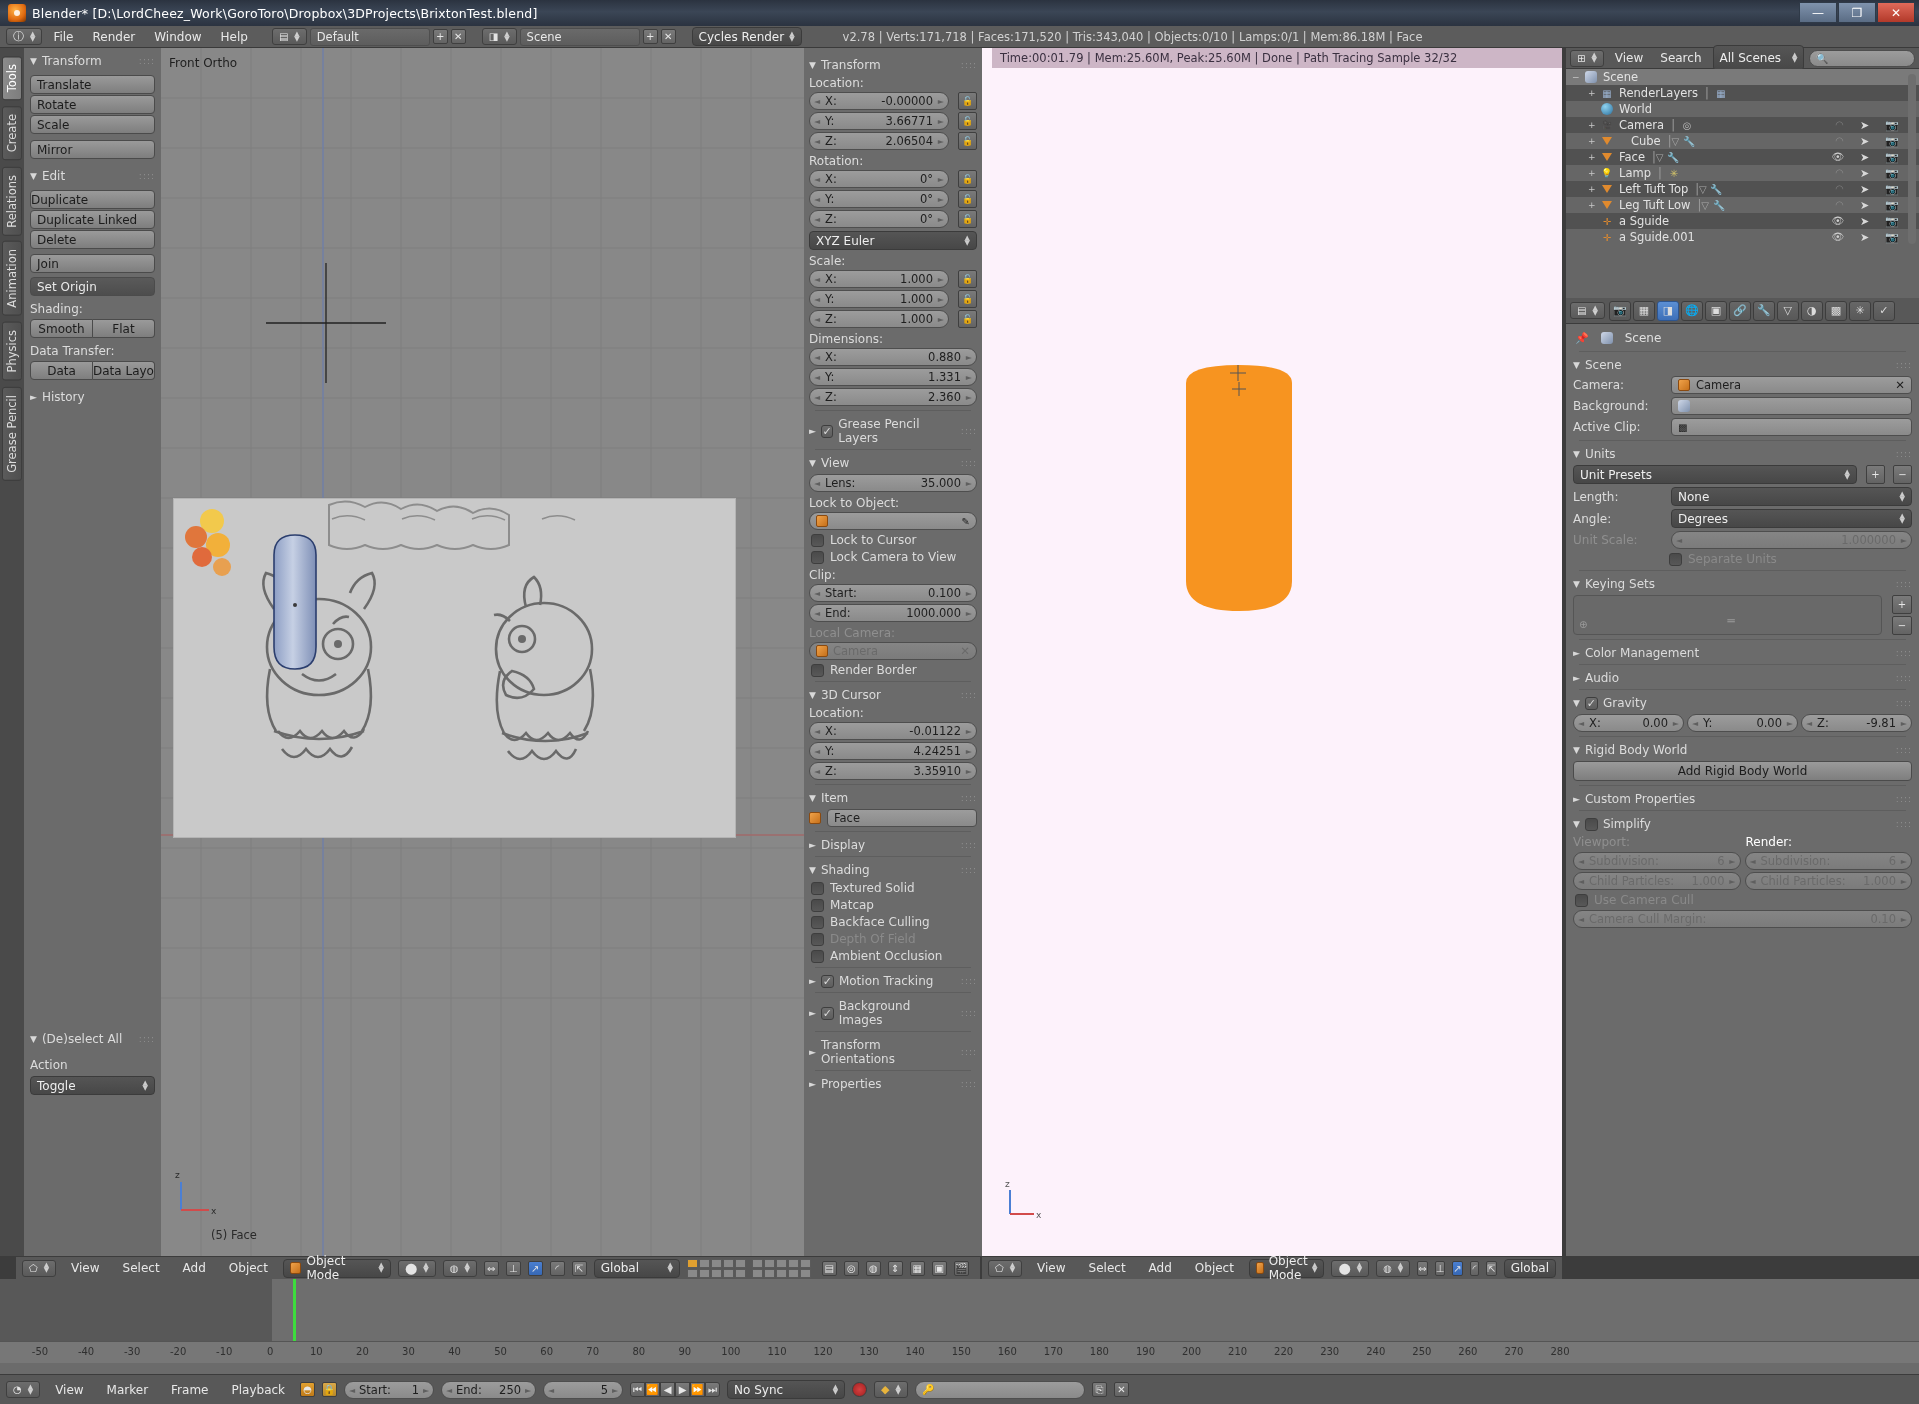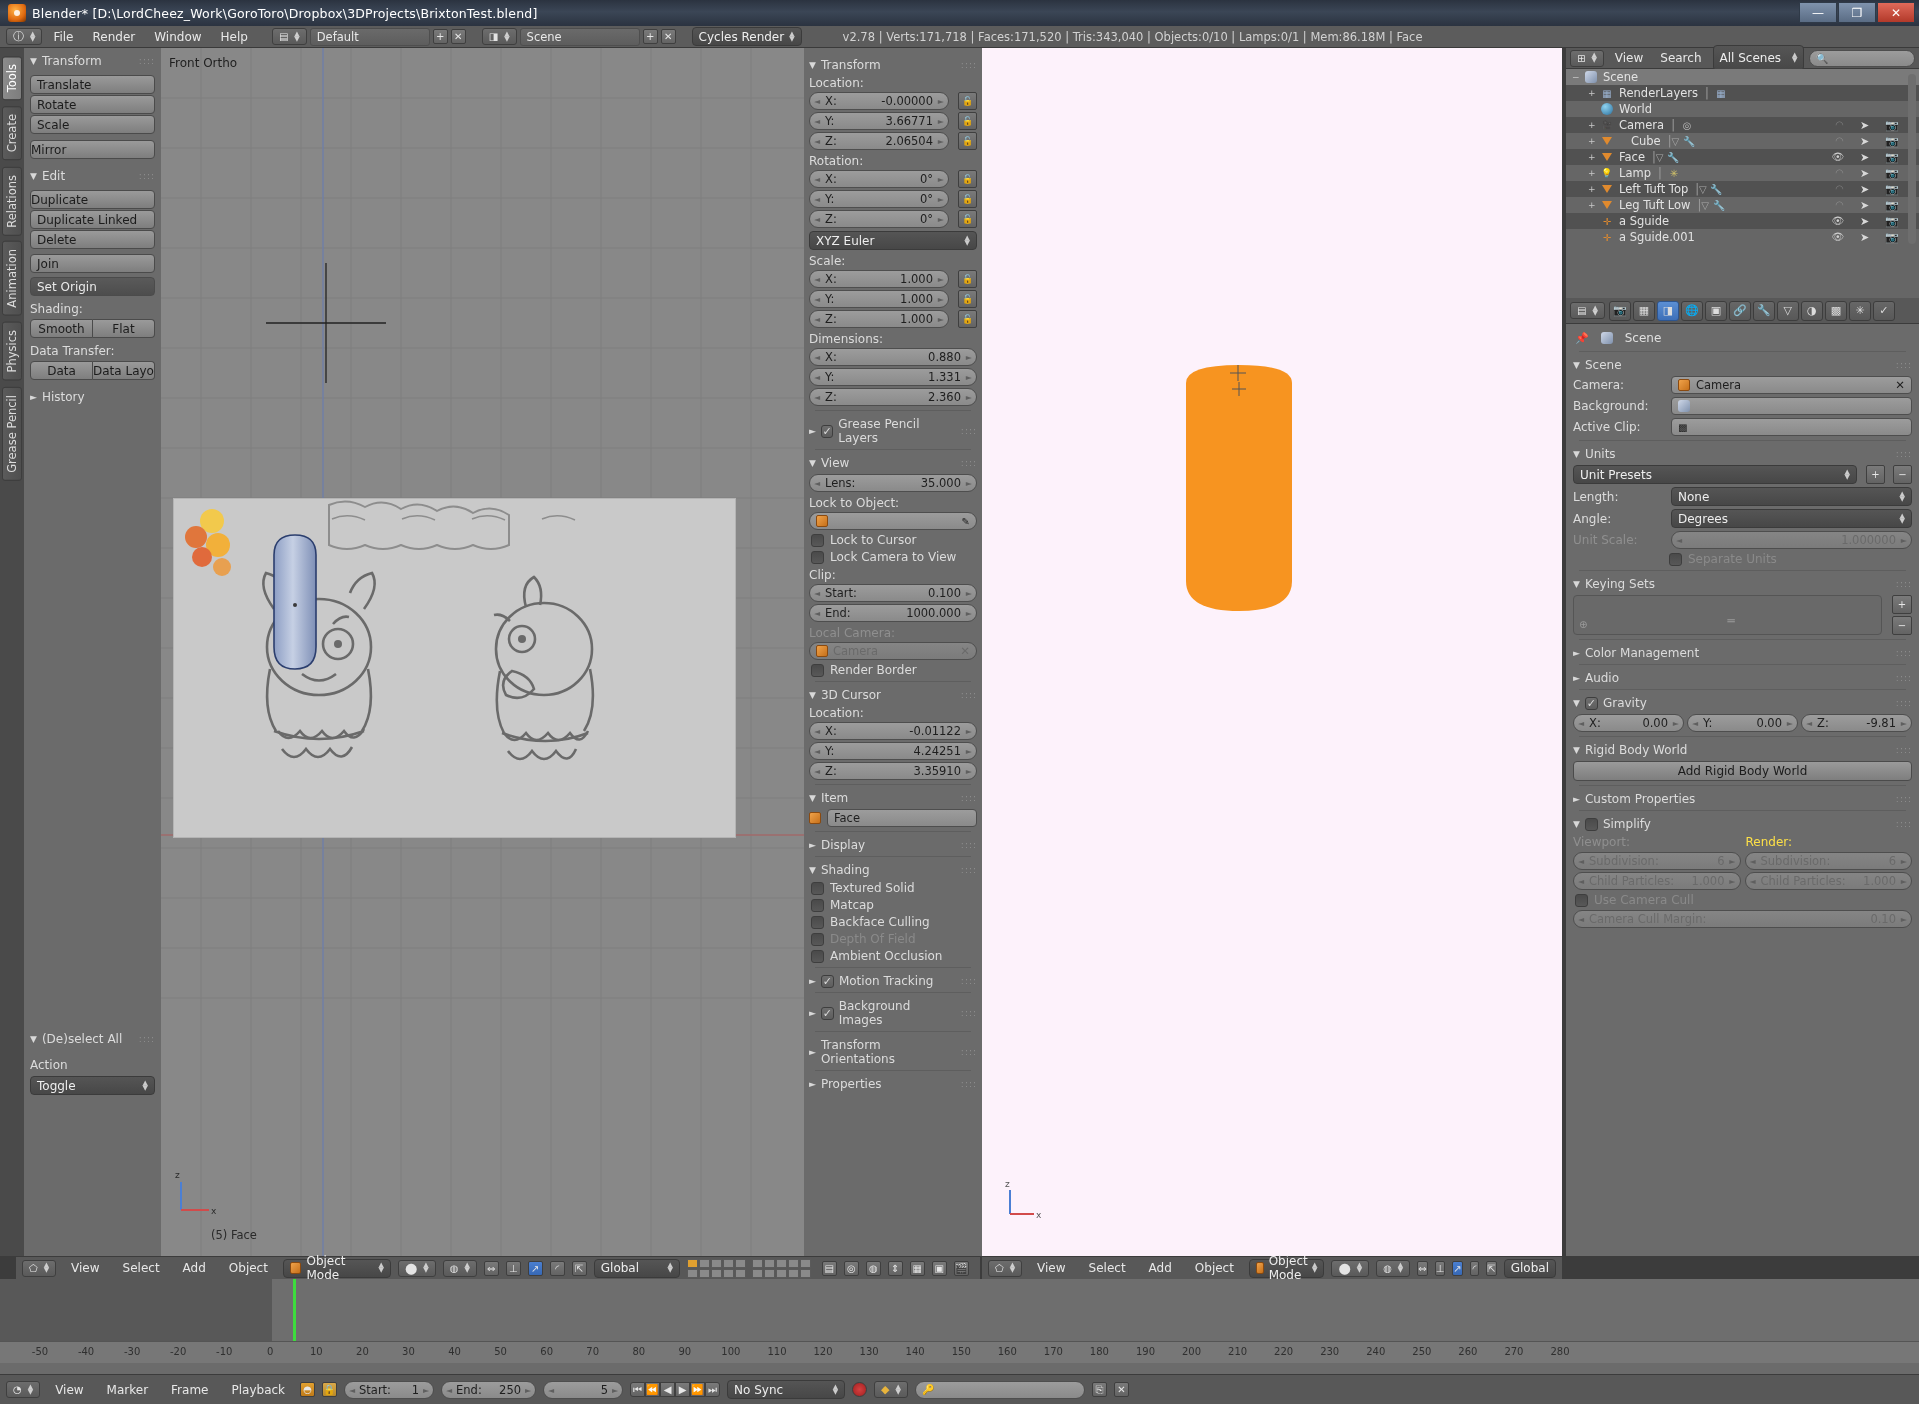--- a/index.html
+++ b/index.html
@@ -180,21 +180,21 @@
       <span>Transform</span>
       <span class="dots">::::</span>
     </div>
     <div style="margin-top:7px;display:flex;flex-direction:column;gap:1px" id="ts-transform">
         <div class="btn" style="justify-content:flex-start;padding-left:6px">Translate</div>
         <div class="btn" style="justify-content:flex-start;padding-left:6px">Rotate</div>
         <div class="btn" style="justify-content:flex-start;padding-left:6px">Scale</div>
       </div>
     <div style="height:6px"></div>
     <div id="ts-mirror" style="display:flex;flex-direction:column">
-        <div class="btn" style="justify-content:flex-start;">Mirror</div>
+        <div class="btn" style="justify-content:flex-start;padding-left:6px">Mirror</div>
       </div>
 
     <div style="height:10px"></div>
     <div class="panel-title">
       <span class="tri">▼</span>
       <span>Edit</span>
       <span class="dots">::::</span>
     </div>
     <div style="margin-top:7px;display:flex;flex-direction:column;gap:1px" id="ts-edit">
         <div class="btn" style="justify-content:flex-start;">Duplicate</div>
@@ -704,20 +704,24 @@
       <div class="sep"></div>
       <div class="panel-title" style="margin:6px 0 4px 0">
         <span class="tri">►</span>
         <span>Properties</span>
         <span class="dots">::::</span>
       </div>
     </div>
 </div>
 
 <div class="area" id="render" style="left:982px;top:48px;width:580px;height:1208px;">
+  <div style="position:absolute;left:10px;top:0;right:0;height:20px;background:#cdb6c6;
+              display:flex;align-items:center;padding:0 8px;color:#3a3040;font-size:11.5px">
+    <span>Time:00:01.79 | Mem:25.60M, Peak:25.60M | Done | Path Tracing Sample 32/32</span>
+  </div>
   <svg width="580" height="1188" style="position:absolute;left:0;top:20px">
     <rect width="580" height="1188" fill="#fdf2fb"></rect>
     <path d="M7 315 q0 -18 53 -18 q53 0 53 18 l0 198 q0 30 -53 30 q-53 0 -53 -30 z" transform="translate(197,0)" fill="#f79420"></path>
     <g stroke="#555" stroke-width="1">
       <line x1="248" y1="305" x2="264" y2="305"></line>
         <line x1="256" y1="297" x2="256" y2="313"></line>
       <line x1="250" y1="321" x2="264" y2="321"></line>
         <line x1="257" y1="314" x2="257" y2="328"></line>
     </g>
   </svg>
@@ -1120,21 +1124,21 @@
       </div>
       <div class="sep"></div>
       <div class="panel-title" style="margin:6px 0 4px 0">
         <span class="tri">▼</span>
         <span class="chk"></span>
         <span>Simplify</span>
         <span class="dots">::::</span>
       </div>
       <div class="row" style="margin:3px 0">
         <span class="lbl" style="flex:1;color:#8f8f8f">Viewport:</span>
-        <span class="lbl" style="flex:1;color:#fde047">Render:</span>
+        <span class="lbl" style="flex:1;color:#ffffff">Render:</span>
       </div>
       <div class="row" style="gap:4px;margin:2px 0">
         <div class="field dis" style="flex:1">
           <span class="ar-l">◄</span>
           <span class="fl" style="margin-left:9px">Subdivision:</span>
           <span class="fv" style="margin-right:9px">6</span>
           <span class="ar-r">►</span>
         </div>
         <div class="field dis" style="flex:1">
           <span class="ar-l">◄</span>

